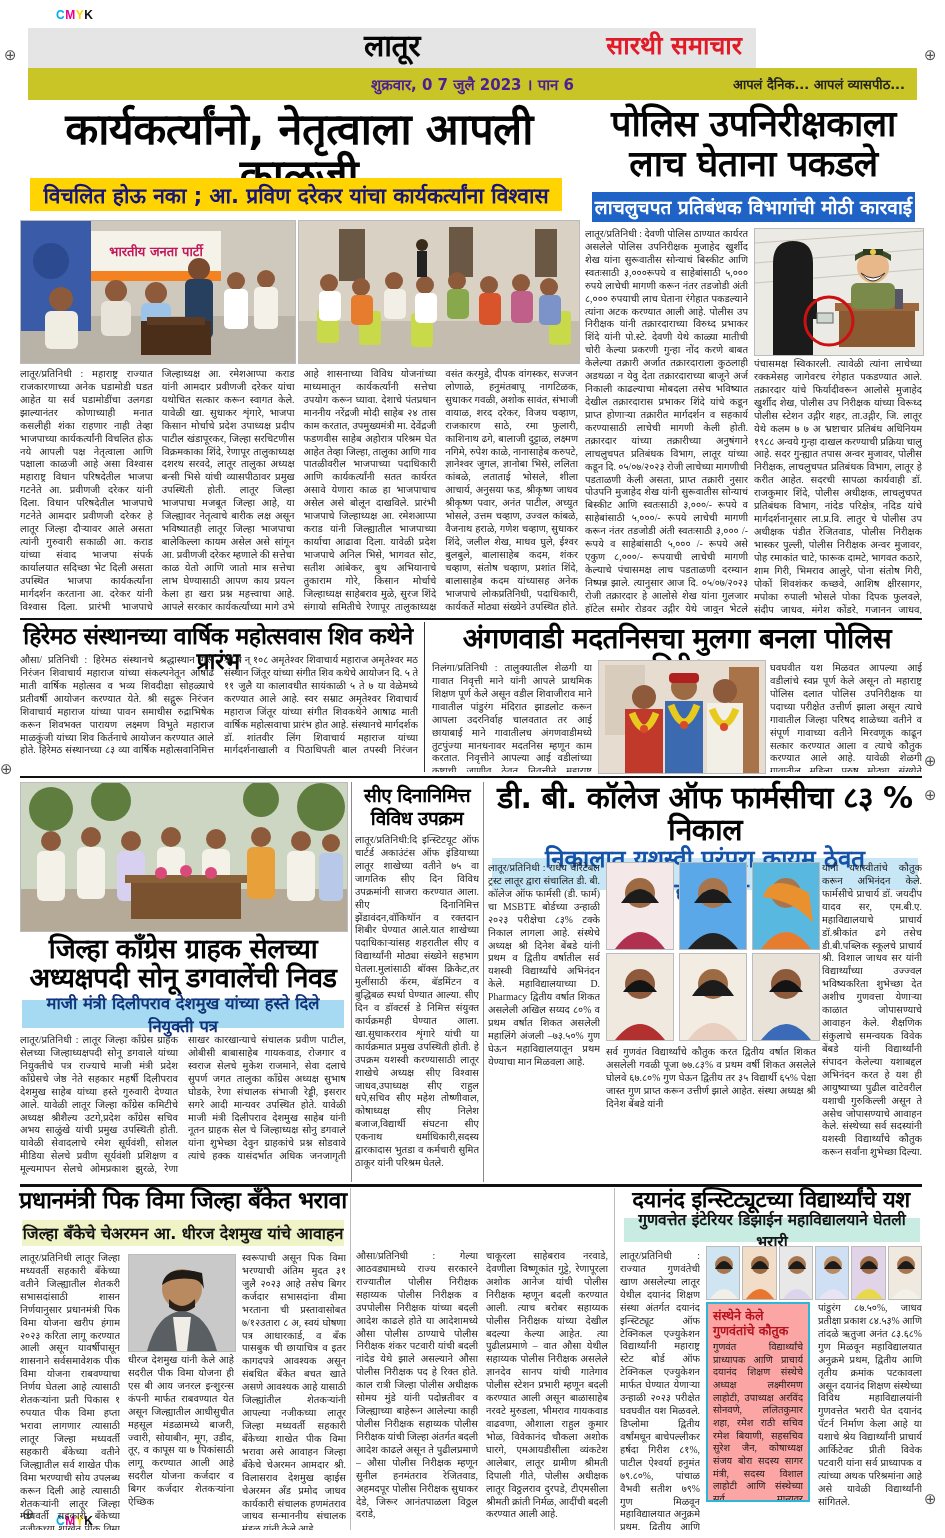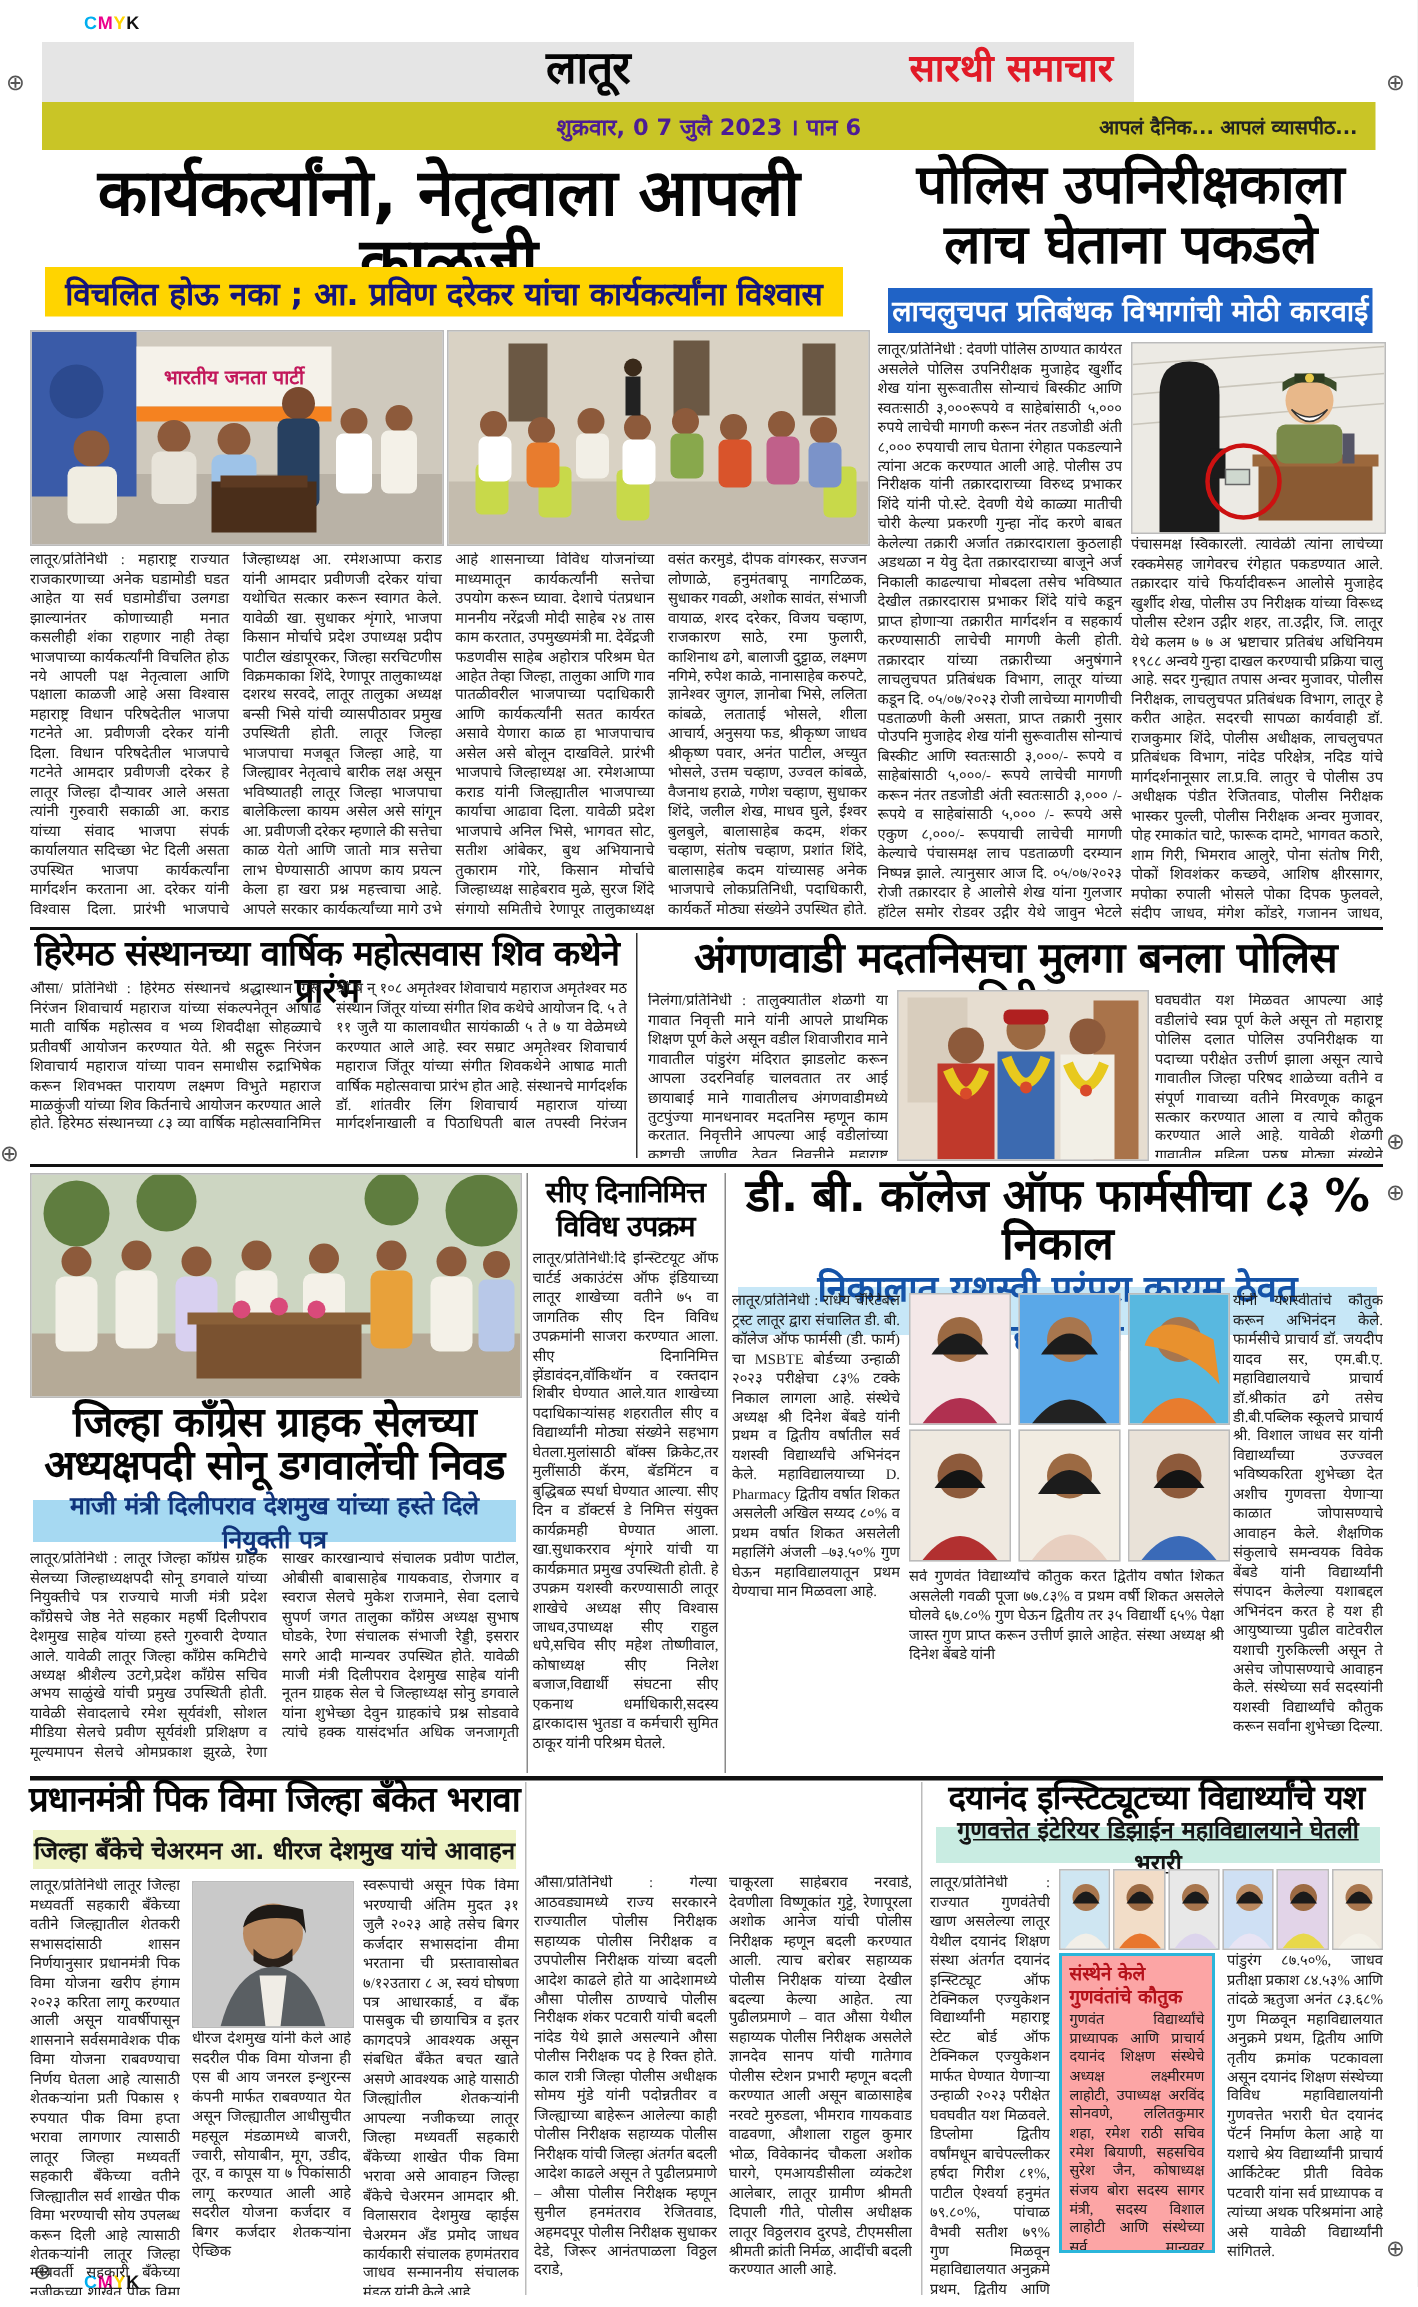--- a/index.html
+++ b/index.html
@@ -299,21 +299,21 @@
   <div class="abs body" style="left:242px;top:1252px;width:104px;height:278px;">स्वरूपाची असून पिक विमा भरण्याची अंतिम मुदत ३१ जुलै २०२३ आहे तसेच बिगर कर्जदार सभासदांना वीमा भरताना ची प्रस्तावासोबत ७/१२उतारा ८ अ, स्वयं घोषणा पत्र आधारकार्ड, व बँक पासबुक ची छायाचित्र व इतर कागदपत्रे आवश्यक असून संबधित बँकेत बचत खाते असणे आवश्यक आहे यासाठी जिल्ह्यांतील शेतकऱ्यांनी आपल्या नजीकच्या लातूर जिल्हा मध्यवर्ती सहकारी बँकेच्या शाखेत पीक विमा भरावा असे आवाहन जिल्हा बँकेचे चेअरमन आमदार श्री. विलासराव देशमुख व्हाईस चेअरमन अँड प्रमोद जाधव कार्यकारी संचालक हणमंतराव जाधव सन्माननीय संचालक मंडळ यांनी केले आहे.</div>
 
   <div class="vline" style="left:350px;top:1188px;height:342px;background:#bbb;"></div>
 
   <div class="abs body" style="left:356px;top:1250px;width:122px;height:280px;">औसा/प्रतिनिधी : गेल्या आठवड्यामध्ये राज्य सरकारने राज्यातील पोलीस निरीक्षक सहाय्यक पोलीस निरीक्षक व उपपोलीस निरीक्षक यांच्या बदली आदेश काढले होते या आदेशामध्ये औसा पोलीस ठाण्याचे पोलीस निरीक्षक शंकर पटवारी यांची बदली नांदेड येथे झाले असल्याने औसा पोलीस निरीक्षक पद हे रिक्त होते. काल रात्री जिल्हा पोलीस अधीक्षक सोमय मुंडे यांनी पदोन्नतीवर व जिल्ह्याच्या बाहेरून आलेल्या काही पोलीस निरीक्षक सहाय्यक पोलीस निरीक्षक यांची जिल्हा अंतर्गत बदली आदेश काढले असून ते पुढीलप्रमाणे – औसा पोलीस निरीक्षक म्हणून सुनील हनमंतराव रेजितवाड, अहमदपूर पोलीस निरीक्षक सुधाकर देडे, जिरूर आनंतपाळला विठ्ठल दराडे,</div>
   <div class="abs body" style="left:486px;top:1250px;width:122px;height:280px;">चाकूरला साहेबराव नरवाडे, देवणीला विष्णूकांत गुट्टे, रेणापूरला अशोक आनेज यांची पोलीस निरीक्षक म्हणून बदली करण्यात आली. त्याच बरोबर सहाय्यक पोलीस निरीक्षक यांच्या देखील बदल्या केल्या आहेत. त्या पुढीलप्रमाणे – वात औसा येथील सहाय्यक पोलीस निरीक्षक असलेले ज्ञानदेव सानप यांची गातेगाव पोलीस स्टेशन प्रभारी म्हणून बदली करण्यात आली असून बाळासाहेब नरवटे मुरुडला, भीमराव गायकवाड वाढवणा, औशाला राहुल कुमार भोळ, विवेकानंद चौकला अशोक घारगे, एमआयडीसीला व्यंकटेश आलेबार, लातूर ग्रामीण श्रीमती दिपाली गीते, पोलीस अधीक्षक लातूर विठ्ठलराव दुरपडे, टीएमसीला श्रीमती क्रांती निर्मळ, आदींची बदली करण्यात आली आहे.</div>
 
   <div class="vline" style="left:614px;top:1188px;height:342px;background:#bbb;"></div>
 
   <div class="abs headline" style="left:620px;top:1188px;width:302px;font-size:22px;">दयानंद इन्स्टिट्यूटच्या विद्यार्थ्यांचे यश</div>
-  <div class="abs sub" style="left:624px;top:1218px;width:296px;height:24px;background:#c9ece2;color:#141414;font-size:15.5px;text-decoration:underline;">गुणवत्तेत इंटेरियर डिझाईन महाविद्यालयाने घेतली भरारी</div>
+  <div class="abs sub" style="left:624px;top:1218px;width:296px;height:24px;background:#c9ece2;color:#141414;font-size:15.5px;">गुणवत्तेत इंटेरियर डिझाईन महाविद्यालयाने घेतली भरारी</div>
   <div class="abs row-photos" style="left:706px;top:1246px;width:216px;height:52px;">
     <svg class="photo pbox" width="34" height="52">
         <rect width="34" height="52" fill="#cfe6f2"></rect>
         <circle cx="17" cy="18" r="9" fill="#a8764e"></circle>
         <path d="M3 52 Q17 32 31 52Z" fill="#f2efe8"></path>
         <path d="M8 22 q9 -16 18 0" fill="#1a1a1a"></path>
       </svg>
     <svg class="photo pbox" width="34" height="52">
         <rect width="34" height="52" fill="#f2ddc8"></rect>
         <circle cx="17" cy="18" r="9" fill="#9c6a43"></circle>

